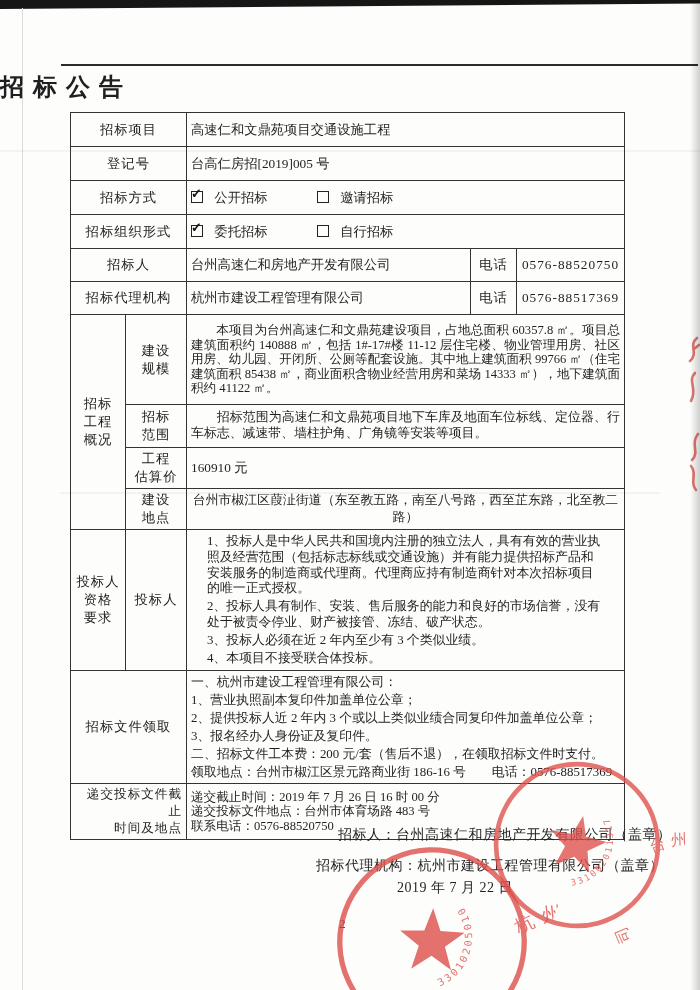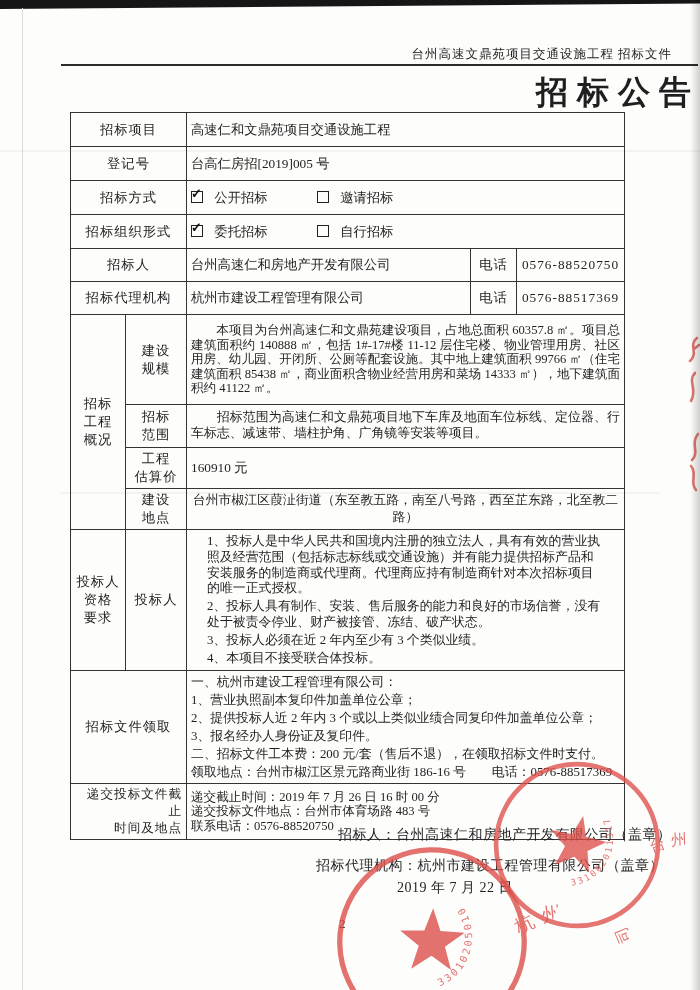--- a/index.html
+++ b/index.html
@@ -11,22 +11,22 @@
   
   .scan-topbar{position:absolute;left:0;top:0;width:100%;height:9px;background:#161616;
     clip-path:polygon(0 0,100% 0,100% 40%,0 100%);}
   .fold-line{position:absolute;left:22px;top:8px;width:1px;height:982px;background:#dcdcda;}
   .right-shadow{position:absolute;right:0;top:0;width:10px;height:100%;
     background:linear-gradient(to right, rgba(0,0,0,0), rgba(0,0,0,0.18));}
   .streak{position:absolute;height:2px;background:rgba(60,60,60,0.05);}
 
   .doc-header{position:absolute;top:46px;right:28px;font-size:12.5px;letter-spacing:1px;}
   .header-rule{position:absolute;top:64px;left:61px;right:2px;height:2px;background:#2b2b2b;}
-  .doc-title{position:absolute;top:71px;left:0;width:700px;text-align:right;
-    font-family:"Liberation Sans", sans-serif;font-weight:bold;font-size:32px;letter-spacing:9px;}
+  .doc-title{position:absolute;top:71px;left:0;width:700px;text-align:left;
+    font-family:"Liberation Sans", sans-serif;font-weight:bold;font-size:24px;letter-spacing:9px;}
 
   table.bid{position:absolute;left:70px;top:112px;border-collapse:collapse;table-layout:fixed;
     width:554px;font-size:13.3px;}
   table.bid td{border:1.5px solid #343434;padding:2px 4px;vertical-align:middle;overflow:hidden;}
   td.lab{text-align:center;letter-spacing:1px;}
   td.val{padding-left:12px;}
   .pre{white-space:pre-line;}
   td.para{padding:4px 9px;line-height:14.6px;font-size:12.6px;text-align:justify;}
   .indent{text-indent:2em;}
   td.items{padding:5px 9px;font-size:12.9px;line-height:15.8px;}
@@ -50,21 +50,20 @@
 </head>
 <body>
 
 <div id="page">
 
   <div class="scan-topbar"></div>
   <div class="fold-line"></div>
   <div class="streak" style="left:0;top:150px;width:700px;"></div>
   <div class="streak" style="left:60px;top:492px;width:600px;"></div>
 
-  <div class="doc-header">台州高速文鼎苑项目交通设施工程  招标文件</div>
   <div class="header-rule"></div>
   <div class="doc-title">招标公告</div>
 
   <table class="bid">
     <colgroup>
       <col style="width:55px">
         <col style="width:61px">
         <col style="width:284px">
       <col style="width:46px">
         <col style="width:108px">

